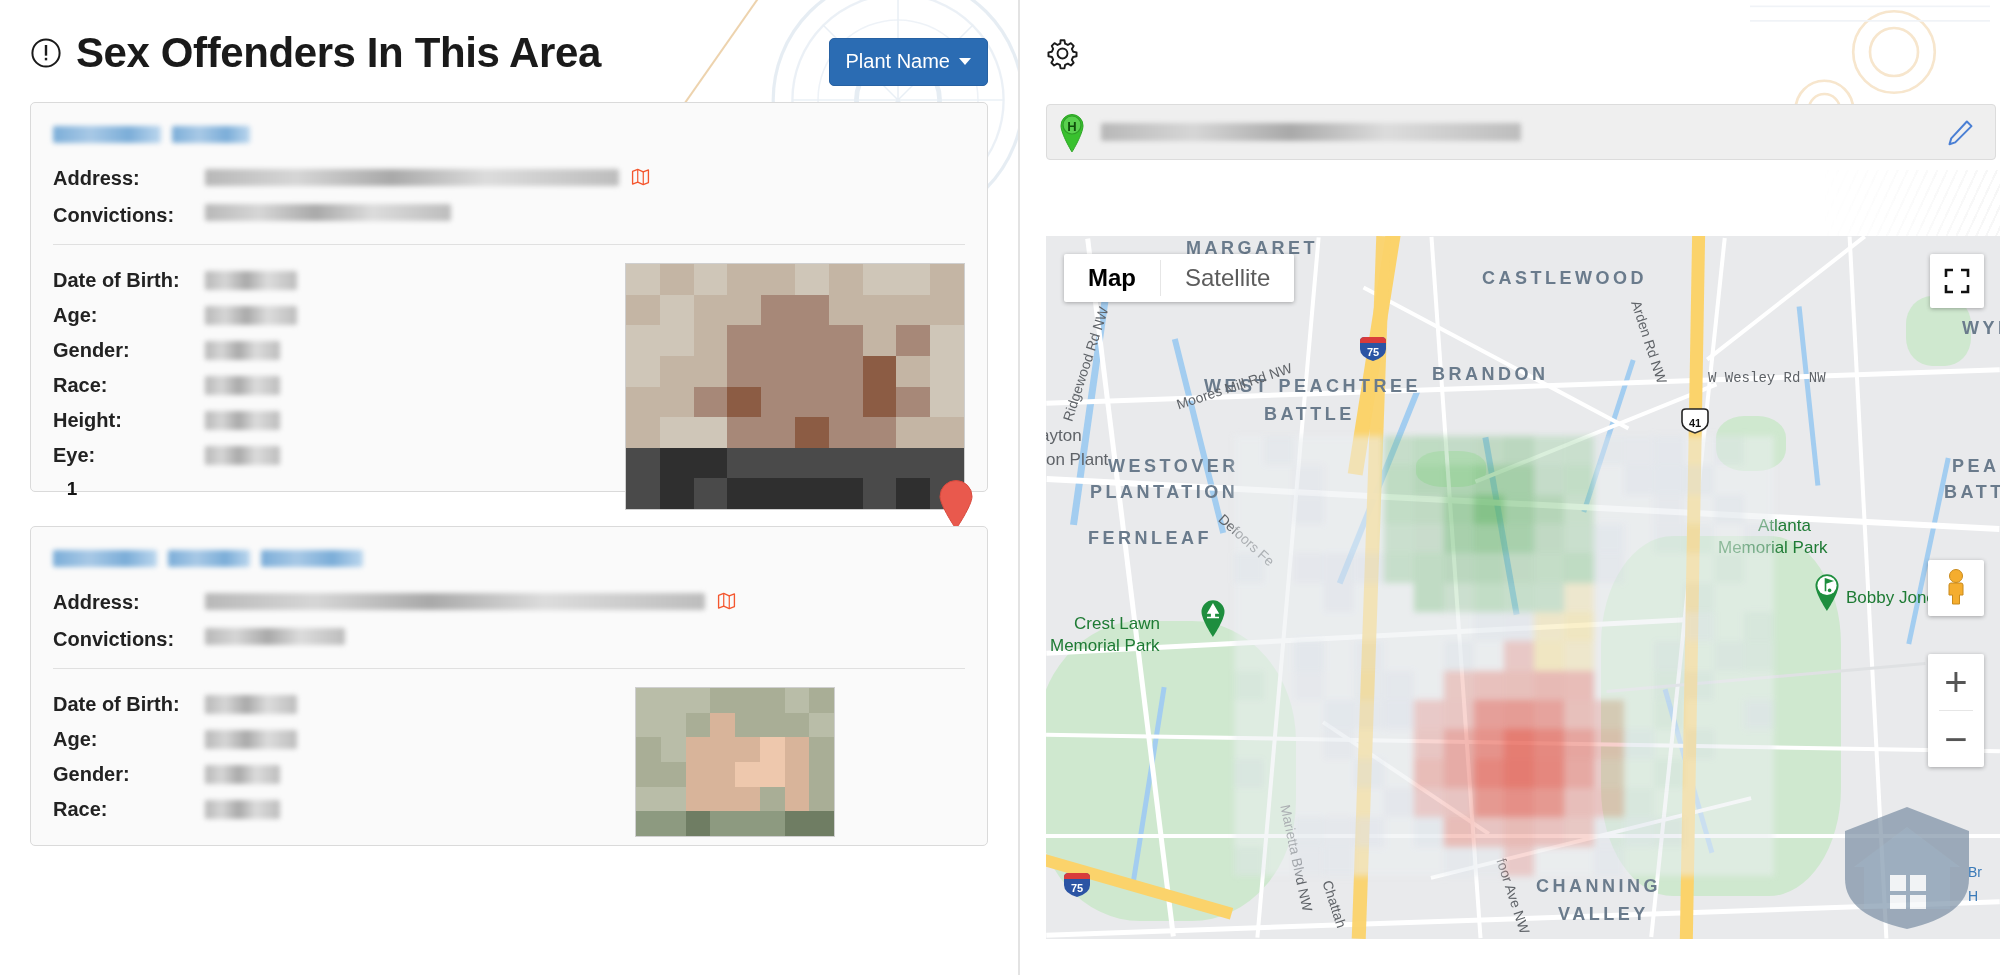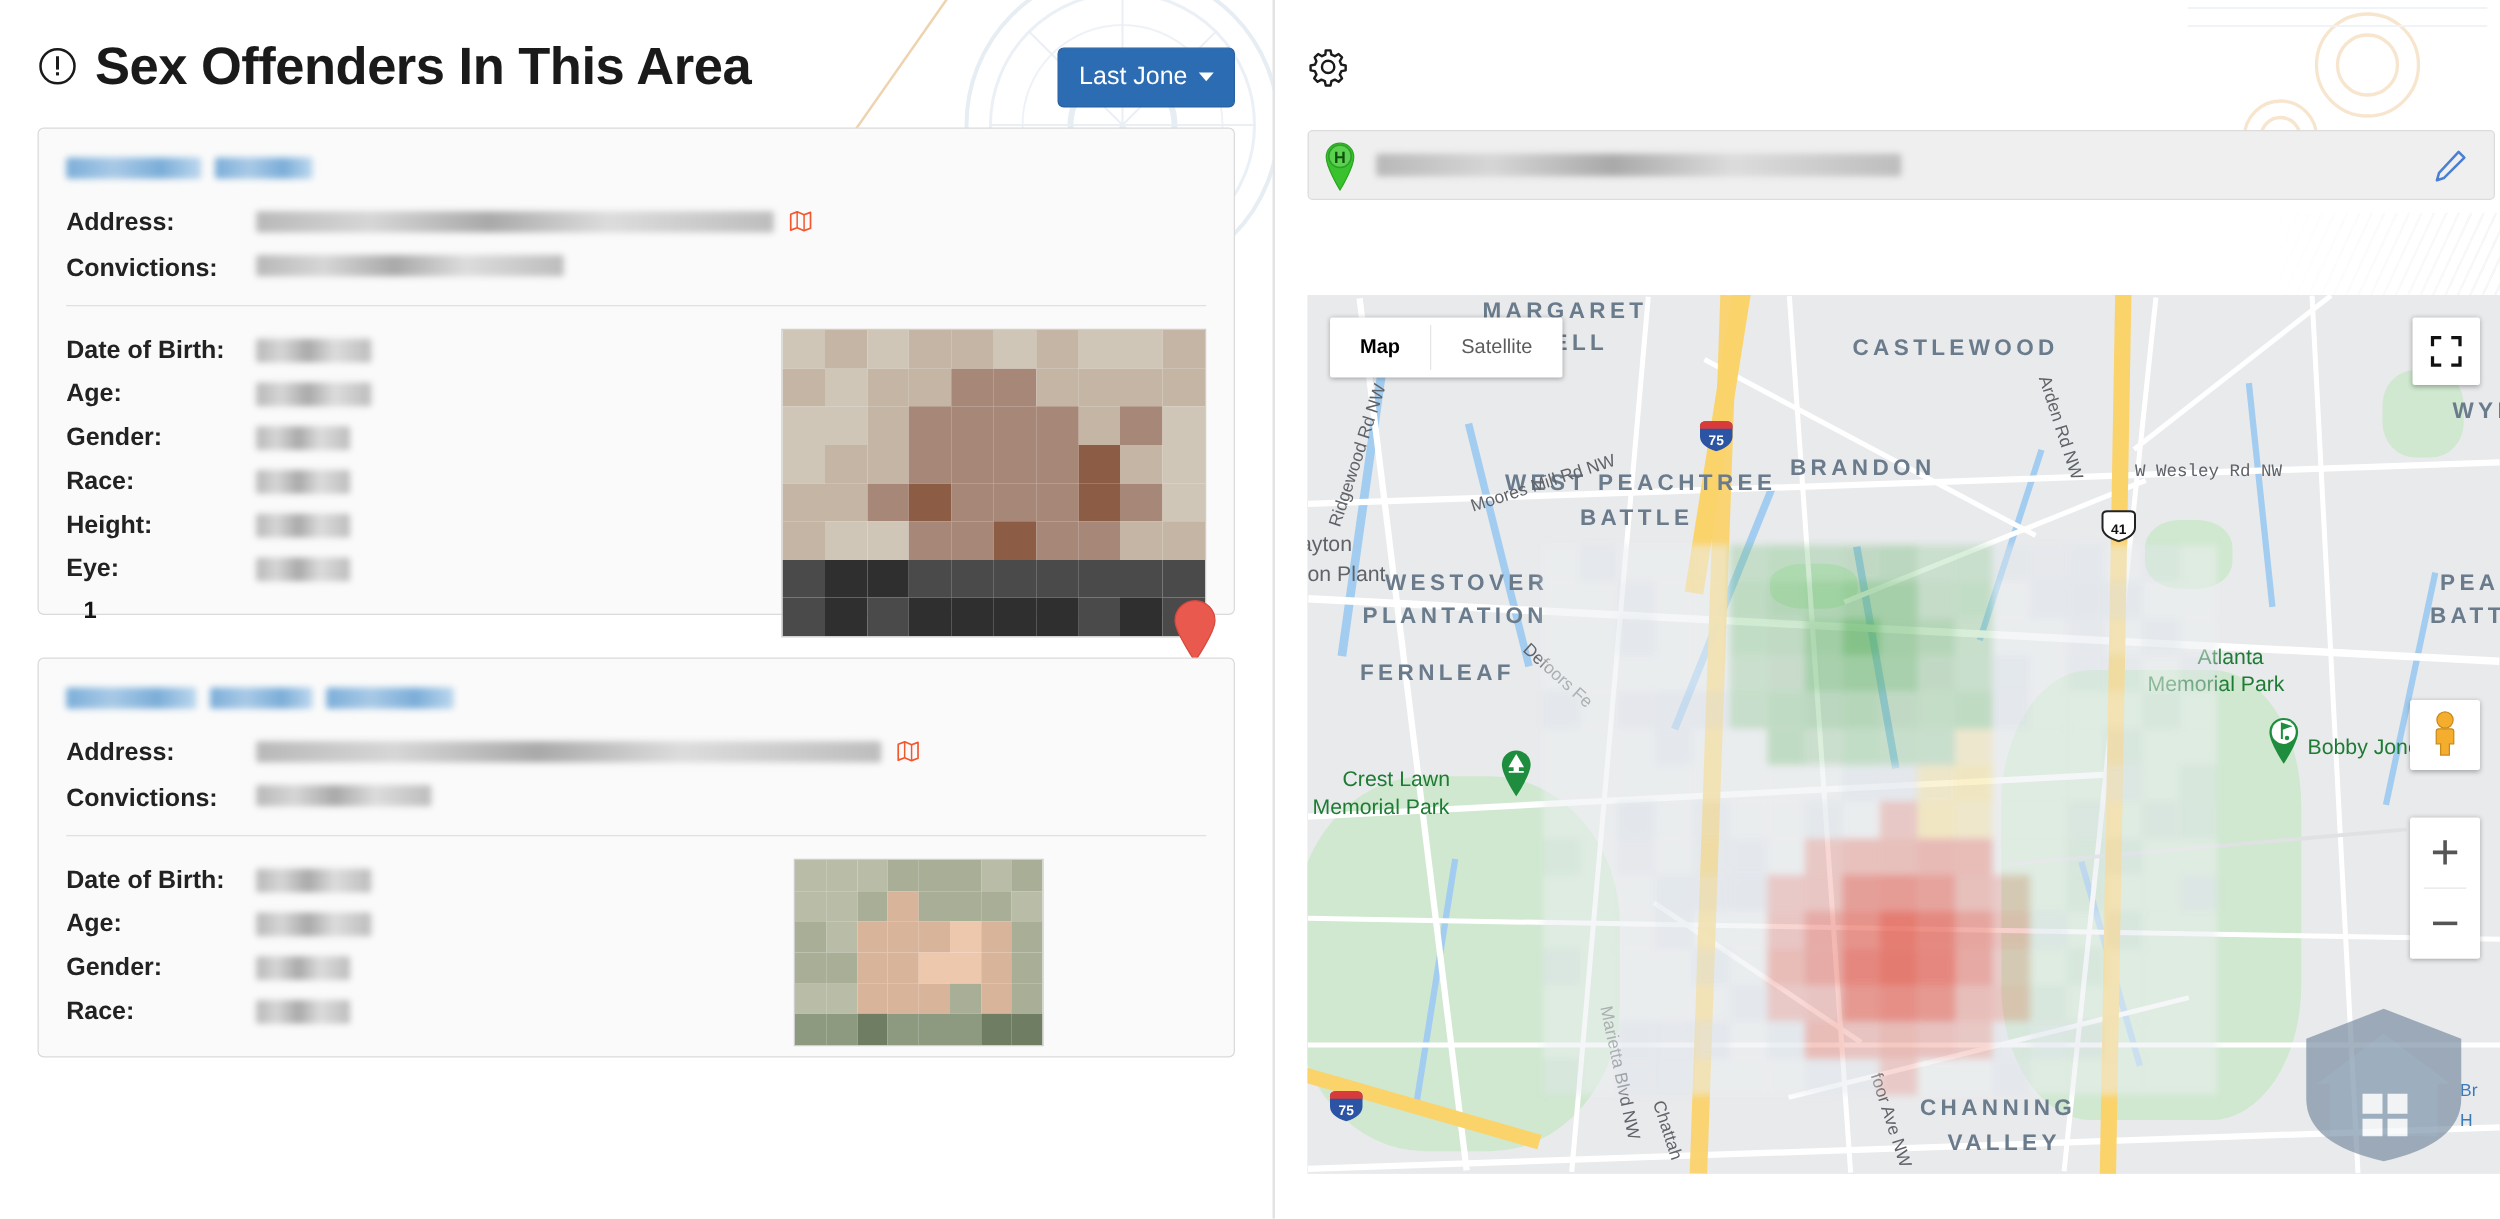--- a/index.html
+++ b/index.html
@@ -201,21 +201,21 @@
     position: absolute; width: 30px; height: 26px;
   }
   .map-type-ctl {
     position: absolute; left: 18px; top: 18px;
     background: #fff; border-radius: 2px;
     box-shadow: 0 1px 4px rgba(0,0,0,.3);
     display: flex; height: 48px; z-index: 30;
   }
   .mt-btn {
     display: flex; align-items: center; padding: 4px 24px;
-    font-size: 16px; color: #5c5c5c; cursor: pointer;
+    font-size: 24px; color: #5c5c5c; cursor: pointer;
   }
   .mt-btn.active { color: #000; font-weight: 700; }
   .mt-sep { width: 1px; background: #e6e6e6; margin: 6px 0; }
 
   .fs-ctl {
     position: absolute; right: 16px; top: 18px;
     width: 54px; height: 54px; background: #fff; border-radius: 2px;
     box-shadow: 0 1px 4px rgba(0,0,0,.3); z-index: 30;
     display: flex; align-items: center; justify-content: center; cursor: pointer;
   }
@@ -262,21 +262,21 @@
     <div class="left-head">
       <svg class="warn-icon" viewBox="0 0 24 24">
         <circle cx="12" cy="12" r="10.2" fill="none" stroke="#1a1a1a" stroke-width="1.5"></circle>
         <rect x="11.1" y="6" width="1.8" height="8" fill="#1a1a1a"></rect>
         <rect x="11.1" y="15.6" width="1.8" height="1.9" fill="#1a1a1a"></rect>
       </svg>
       <div class="panel-title">Sex Offenders In This Area</div>
     </div>
 
     <div class="sort-btn">
-      <span>Last Jone</span>
+      <span>Plant Name</span>
       <span class="caret-down"></span>
     </div>
 
     <div class="cards-scroll">
 
       <div class="offender-card">
         <div class="card-name">
           <span class="redact blue" style="width:108px"></span>
           <span class="redact blue" style="width:78px"></span>
         </div>

